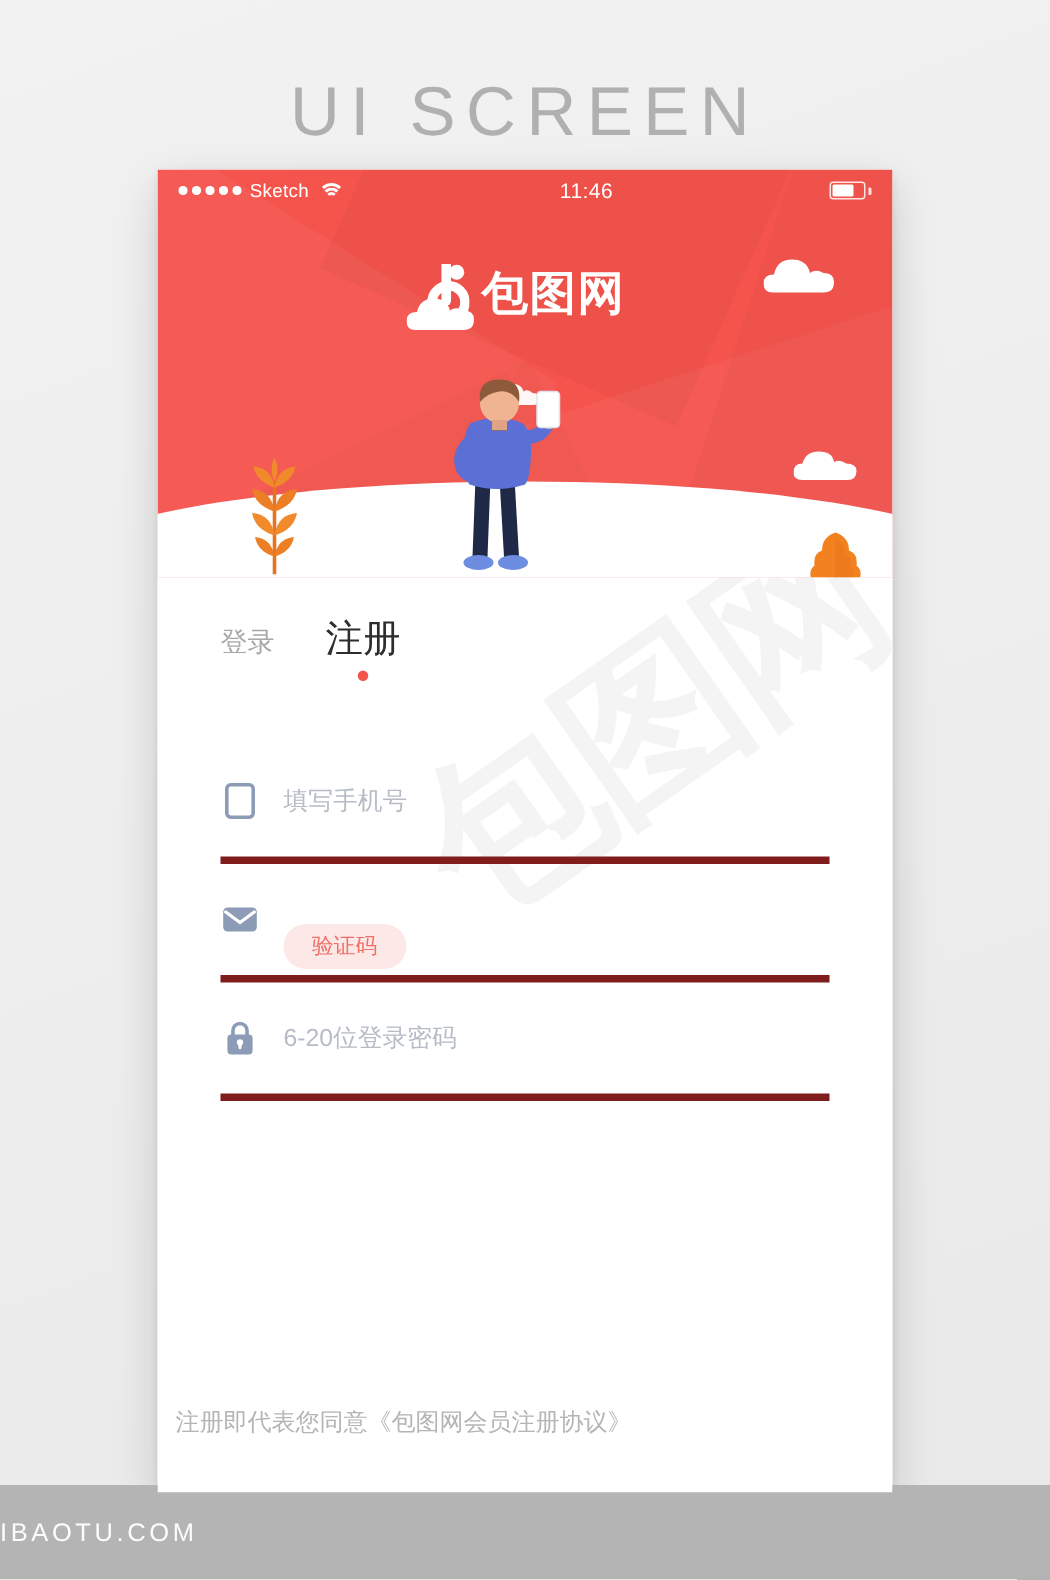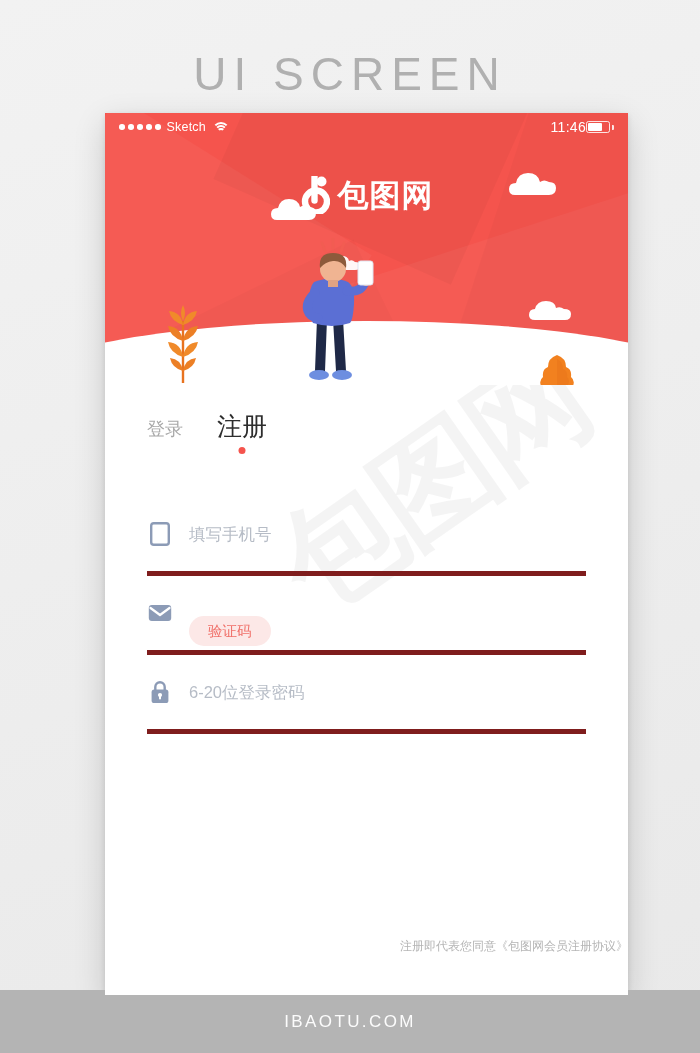--- a/index.html
+++ b/index.html
@@ -23,21 +23,20 @@
   }
   .bottom-band {
     position: absolute;
     left: 0;
     right: 0;
     bottom: 0;
     height: 63px;
     background: #b4b4b4;
     display: flex;
     align-items: center;
-    justify-content: center;
   }
   .bottom-band-text {
     color: #ffffff;
     font-size: 17px;
     letter-spacing: 2.4px;
     opacity: .96;
   }
 
   
   .page-caption {
@@ -55,21 +54,20 @@
   
   .phone {
     position: absolute;
     left: 105px;
     top: 113px;
     width: 490px;
     height: 882px;
     background: #ffffff;
     overflow: hidden;
     box-shadow: 0 10px 30px rgba(0,0,0,.16), 0 2px 6px rgba(0,0,0,.10);
-    padding-left: 33px;
   }
 
   
   .hero {
     position: absolute;
     left: 0; top: 0;
     width: 100%;
     height: 272px;
     background: #f5544d;
     overflow: hidden;
@@ -106,21 +104,21 @@
     border: 2px solid #fff;
     border-bottom-color: transparent;
     border-left-color: transparent;
     border-right-color: transparent;
     border-radius: 50%;
     transform: translateX(-50%);
   }
   .sb-wifi .w1 { width: 14px; height: 14px; top: 1px; }
   .sb-wifi .w2 { width: 9px;  height: 9px;  top: 4px; }
   .sb-wifi .w3 { width: 4px;  height: 4px;  top: 7px; }
-  .sb-center { flex: 1; text-align: right; font-size: 14px; font-weight: 500; letter-spacing: .3px; }
+  .sb-center { flex: 1; text-align: center; font-size: 14px; font-weight: 500; letter-spacing: .3px; }
   .sb-right { display: flex; align-items: center; gap: 2px; }
   .sb-batt {
     width: 24px; height: 11.5px;
     border: 1.4px solid rgba(255,255,255,.85);
     border-radius: 2.5px;
     padding: 1.2px;
     box-sizing: border-box;
   }
   .sb-batt i { display: block; height: 100%; width: 72%; background: #fff; border-radius: 1px; }
   .sb-batt-cap { width: 2px; height: 5px; background: rgba(255,255,255,.85); border-radius: 0 1px 1px 0; }
@@ -270,24 +268,24 @@
     font-family: inherit;
     font-size: 19px;
     letter-spacing: 2px;
     border-radius: 28px;
     height: 56px;
     cursor: pointer;
   }
 
   .agreement {
     position: absolute;
-    left: 0; right: 0;
+    left: 12px; right: 0;
     top: 553px;
-    text-align: right;
-    font-size: 12px;
+    text-align: left;
+    font-size: 16px;
     color: #b5b5b5;
   }
   .agreement-link { color: #b5b5b5; cursor: pointer; }
 </style>
 </head>
 <body>
 
 <div class="page">
 
   <div class="page-caption">UI SCREEN</div>

